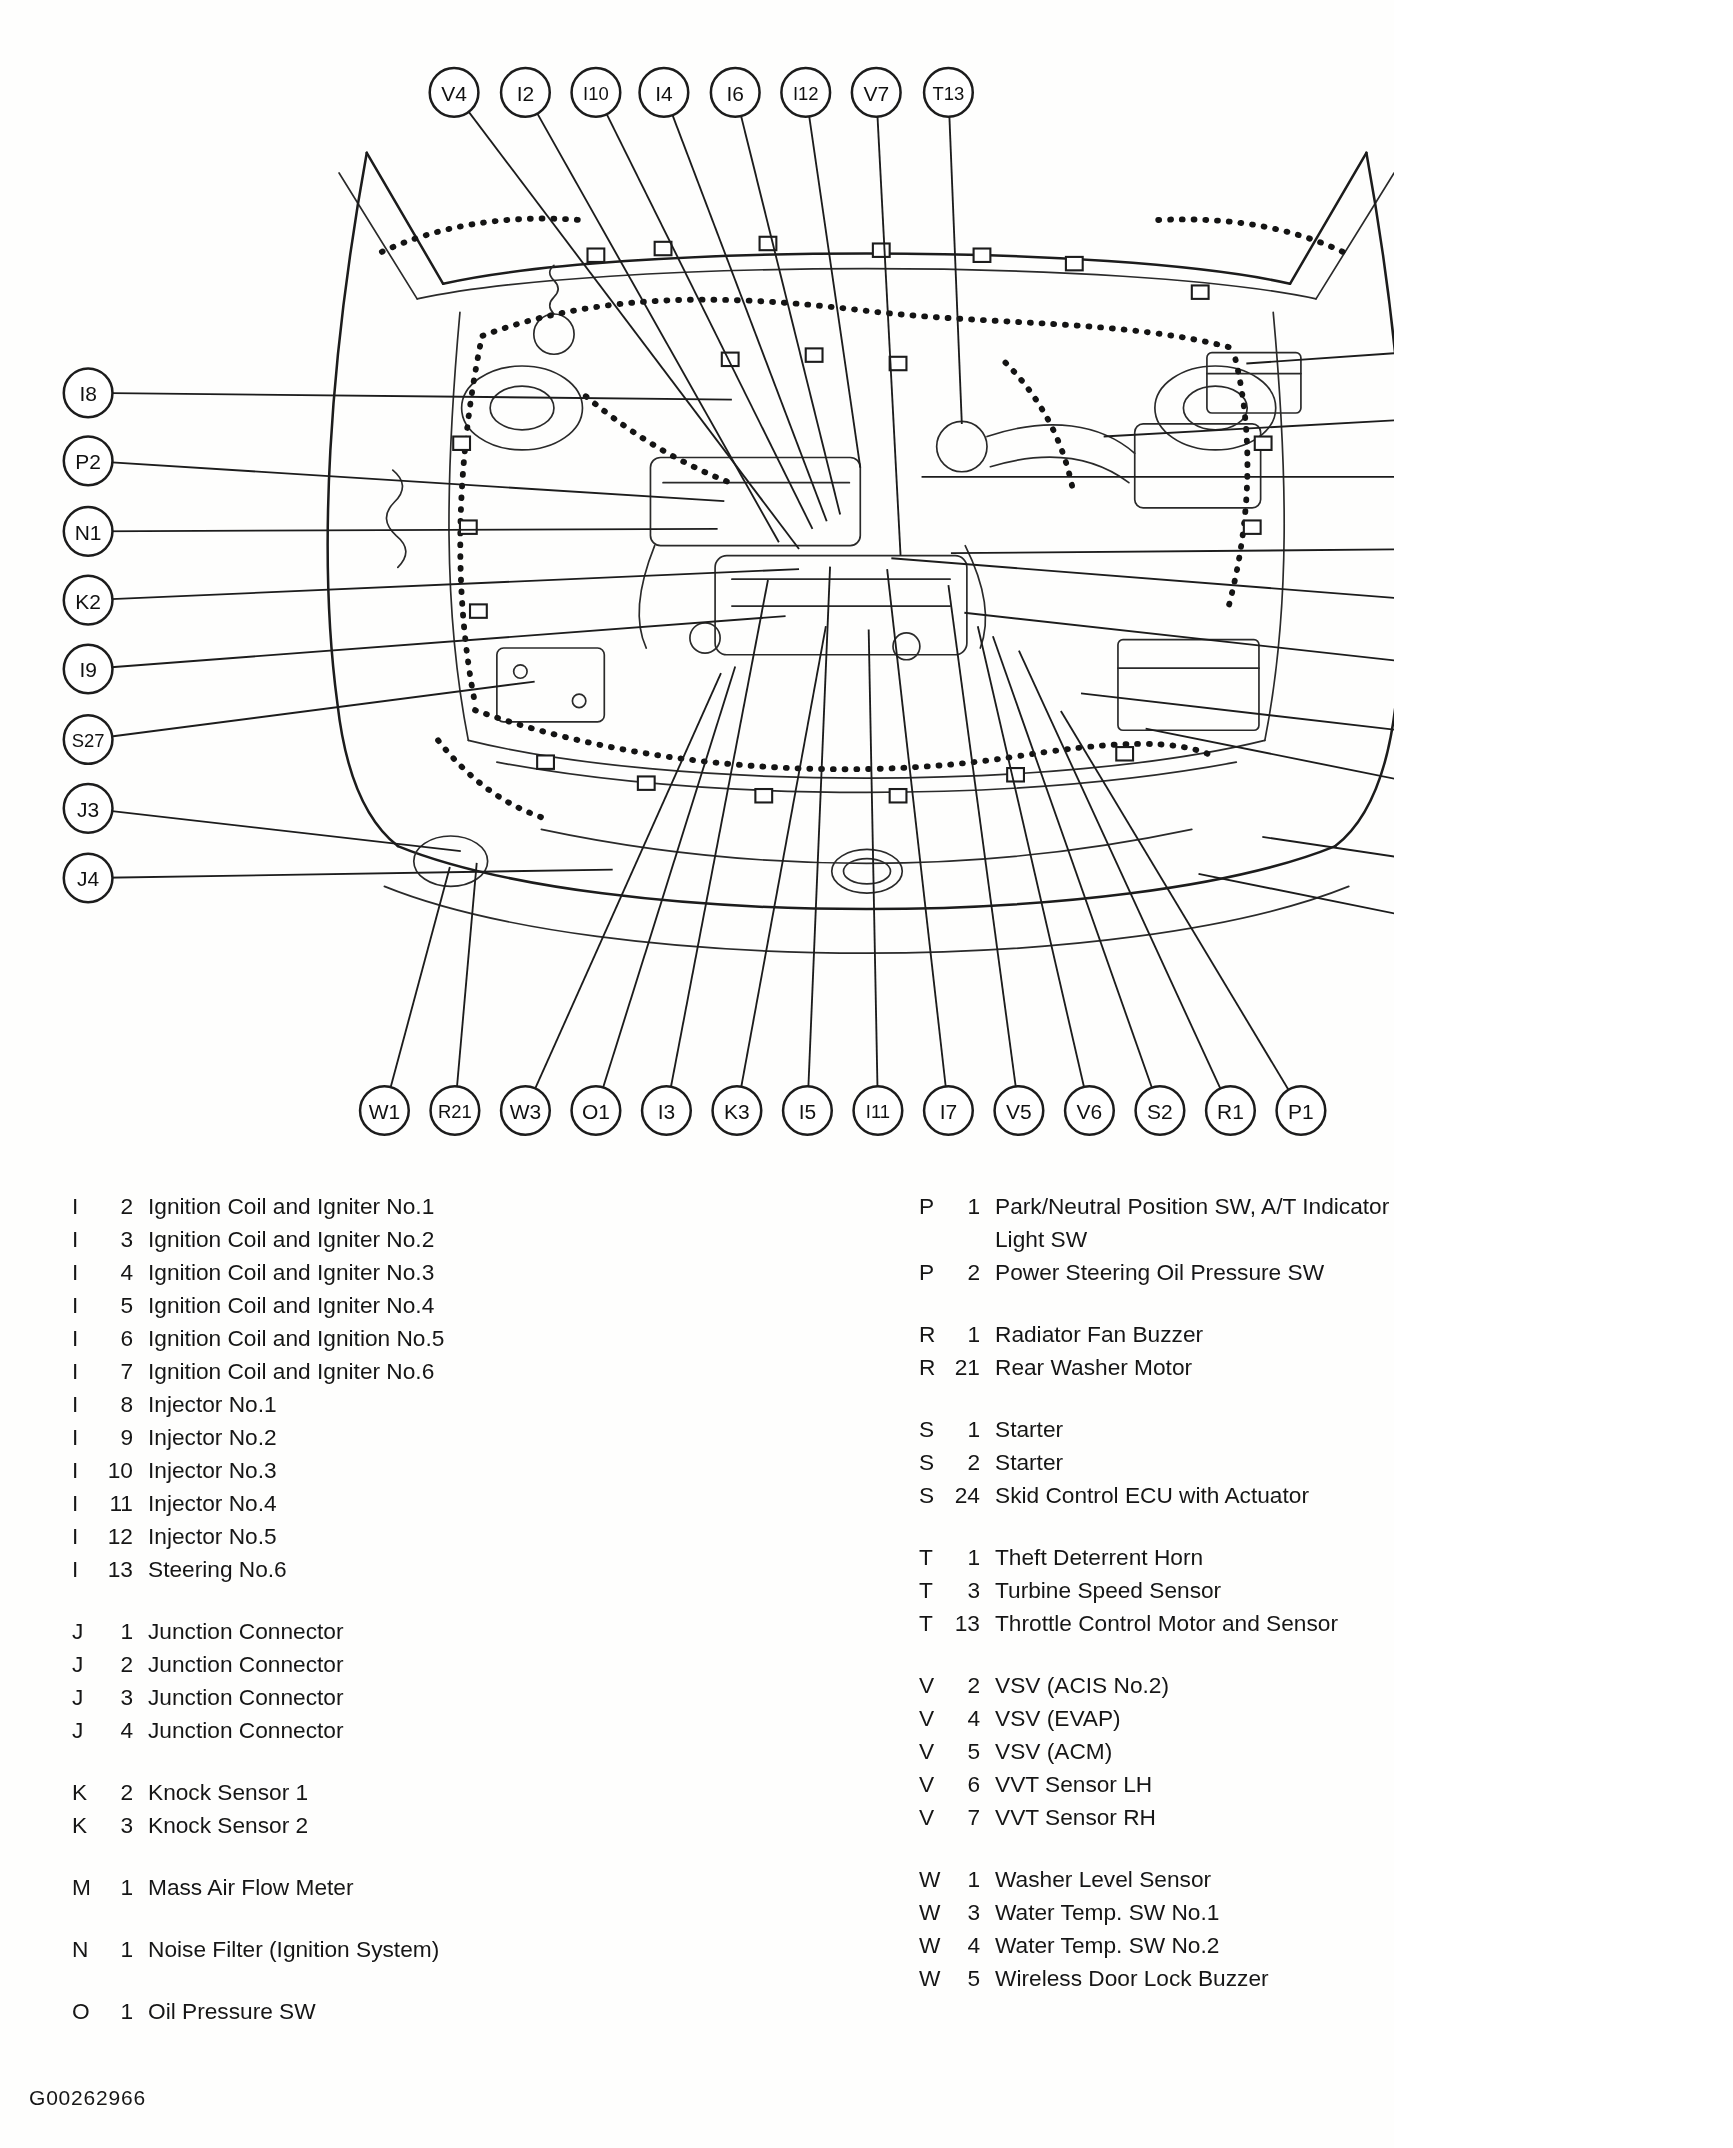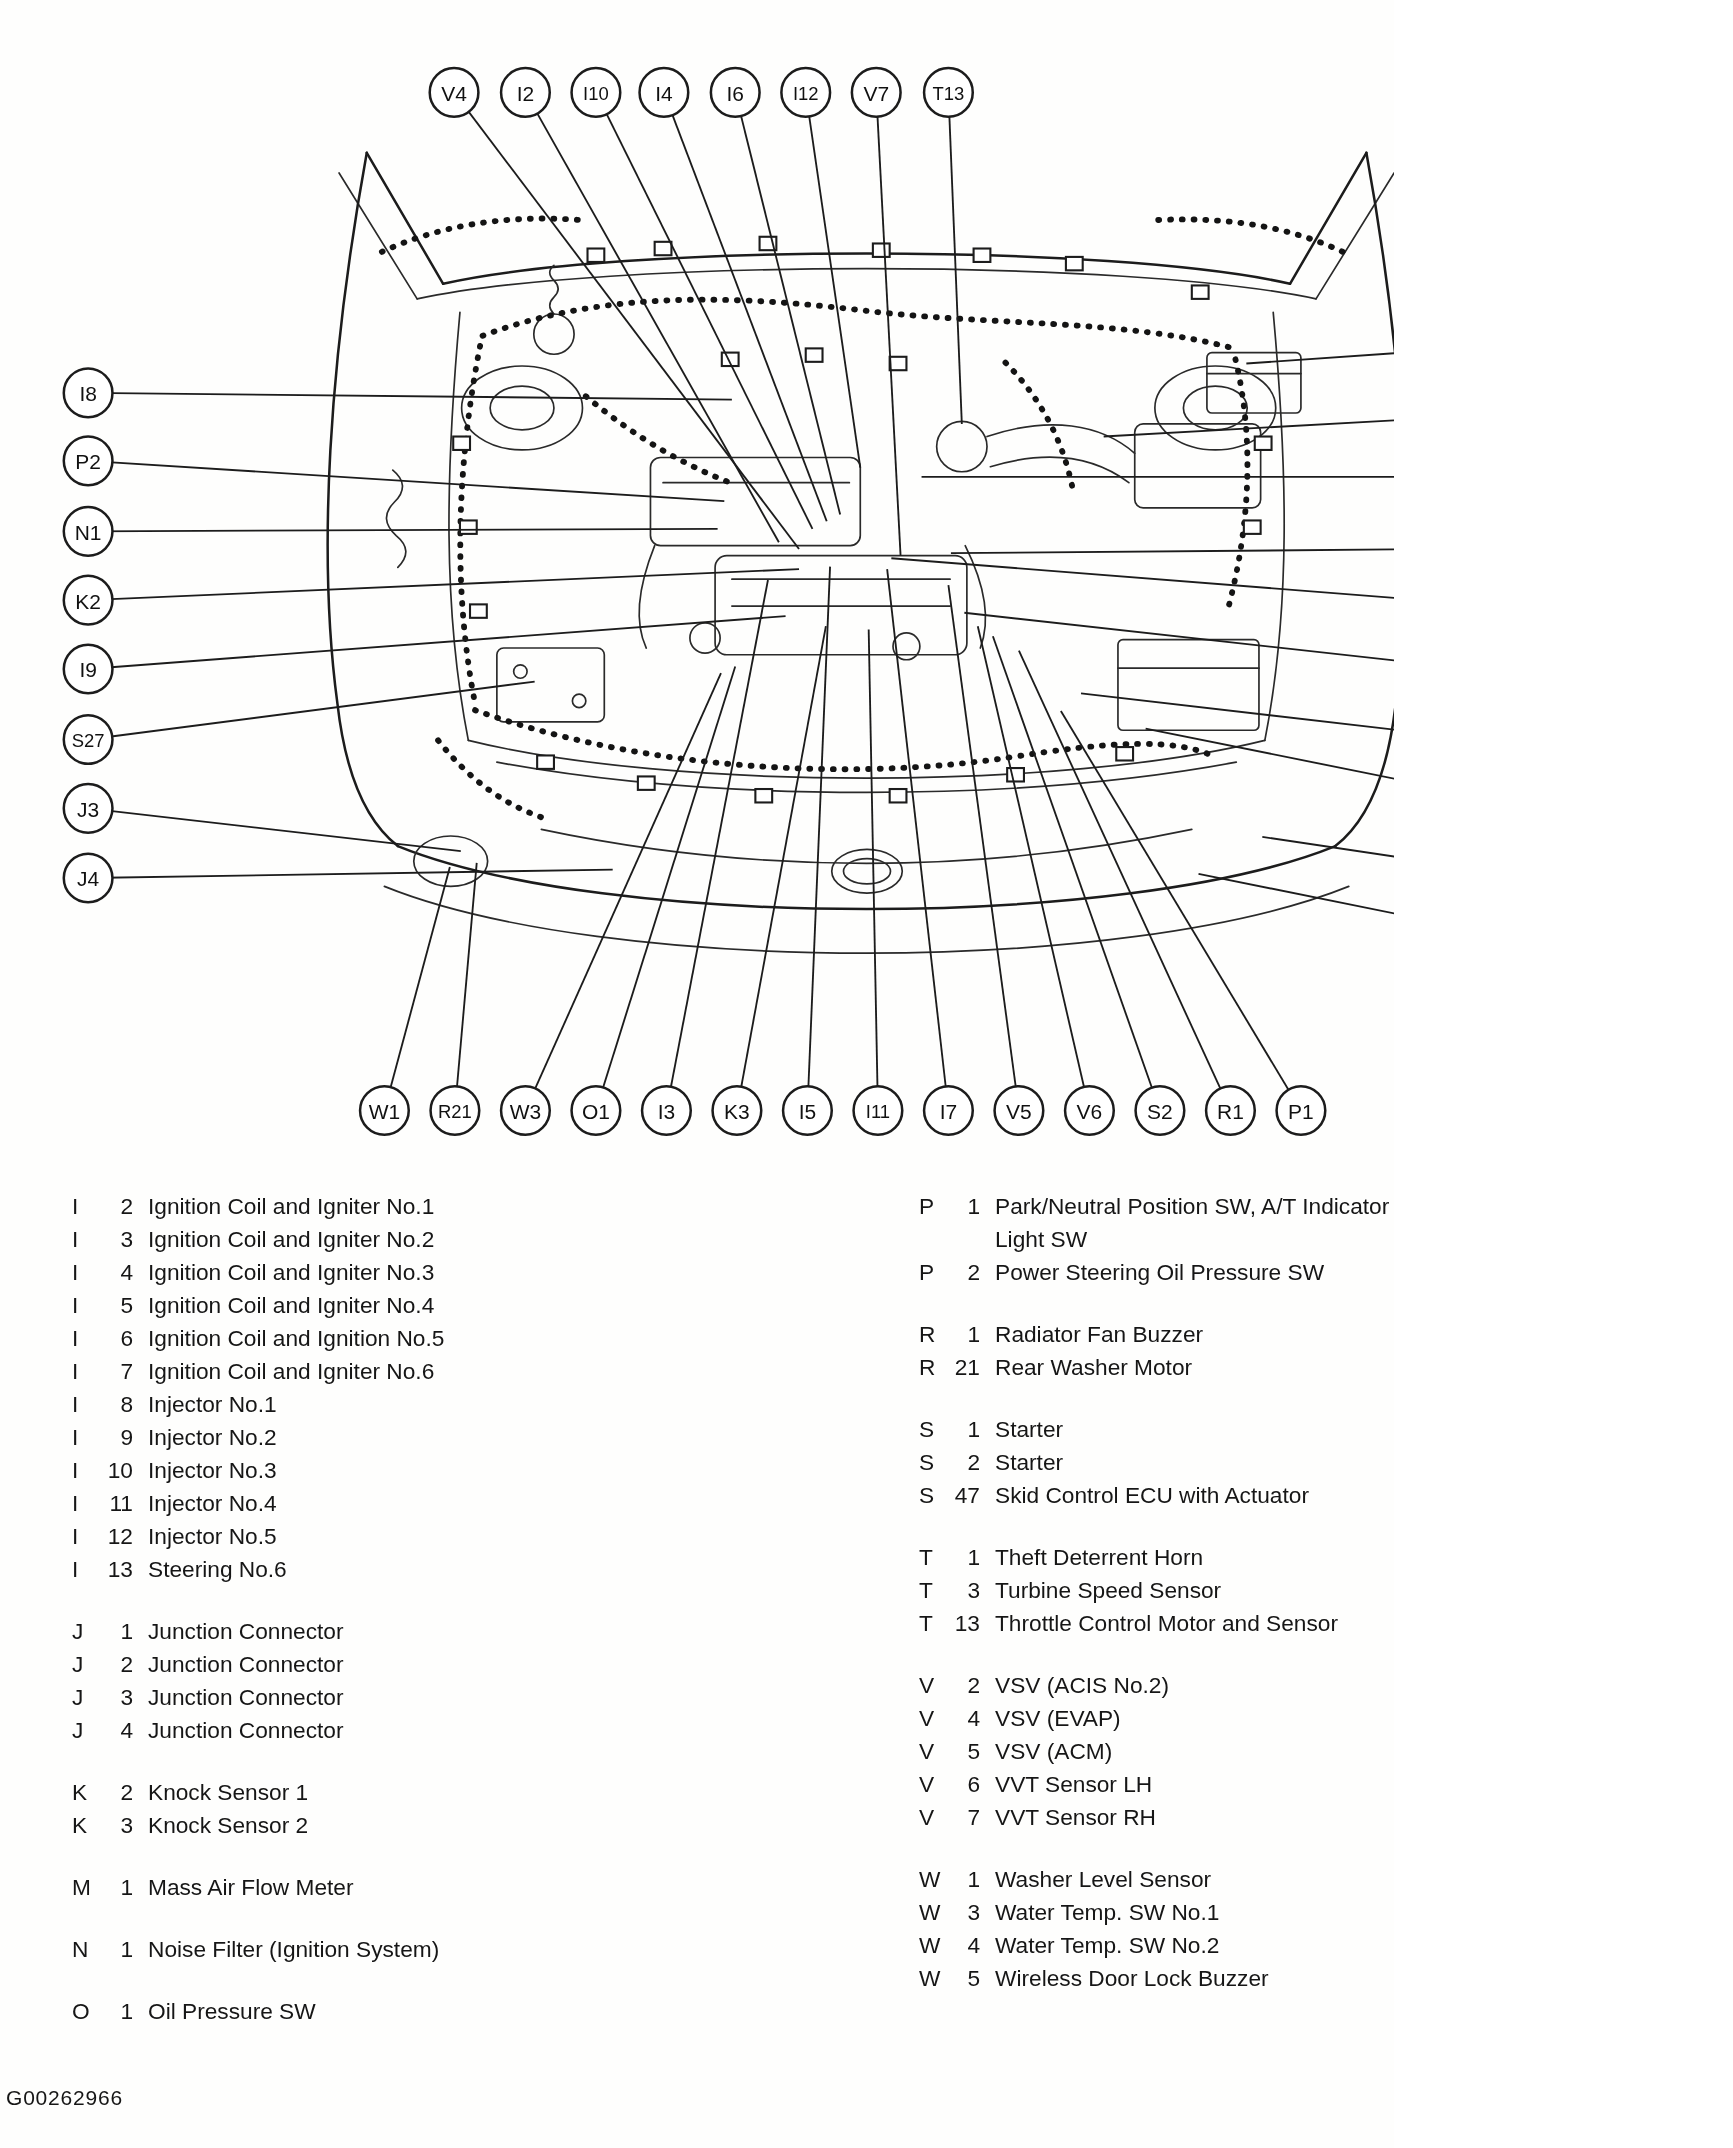--- a/index.html
+++ b/index.html
@@ -19,21 +19,21 @@
   
   .legend-col{position:absolute;top:1190px;}
   #legend-left{left:72px;width:797px;}
   #legend-right{left:919px;width:671px;}
   .legend-group{margin-bottom:29px;}
   .legend-entry{display:grid;grid-template-columns:22px 39px auto;font-size:22.7px;line-height:33px;}
   .lg-prefix{text-align:left;}
   .lg-num{text-align:right;}
   .lg-desc{padding-left:15px;}
 
-  .figure-id{position:absolute;left:6px;top:2086px;font-size:21px;letter-spacing:0.8px;}
+  .figure-id{position:absolute;left:29px;top:2086px;font-size:21px;letter-spacing:0.8px;}
 </style>
 </head>
 <body>
 
 <div class="page">
 
   <svg id="diagram" width="1734" height="1171" viewBox="0 0 2066 1395">
 
     <g>
 
@@ -481,21 +481,21 @@
           <span class="lg-num">1</span>
           <span class="lg-desc">Starter</span>
         </div>
         <div class="legend-entry">
           <span class="lg-prefix">S</span>
           <span class="lg-num">2</span>
           <span class="lg-desc">Starter</span>
         </div>
         <div class="legend-entry">
           <span class="lg-prefix">S</span>
-          <span class="lg-num">47</span>
+          <span class="lg-num">24</span>
           <span class="lg-desc">Skid Control ECU with Actuator</span>
         </div>
       </div>
       <div class="legend-group">
         <div class="legend-entry">
           <span class="lg-prefix">T</span>
           <span class="lg-num">1</span>
           <span class="lg-desc">Theft Deterrent Horn</span>
         </div>
         <div class="legend-entry">

